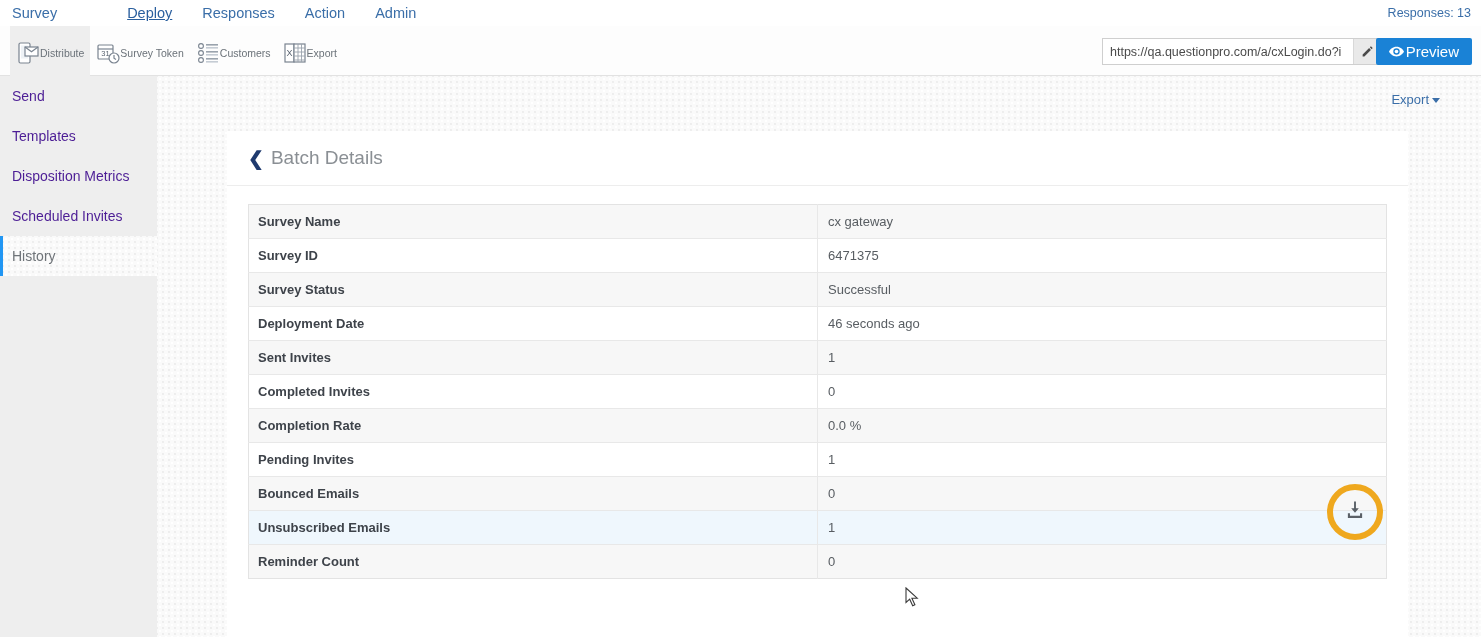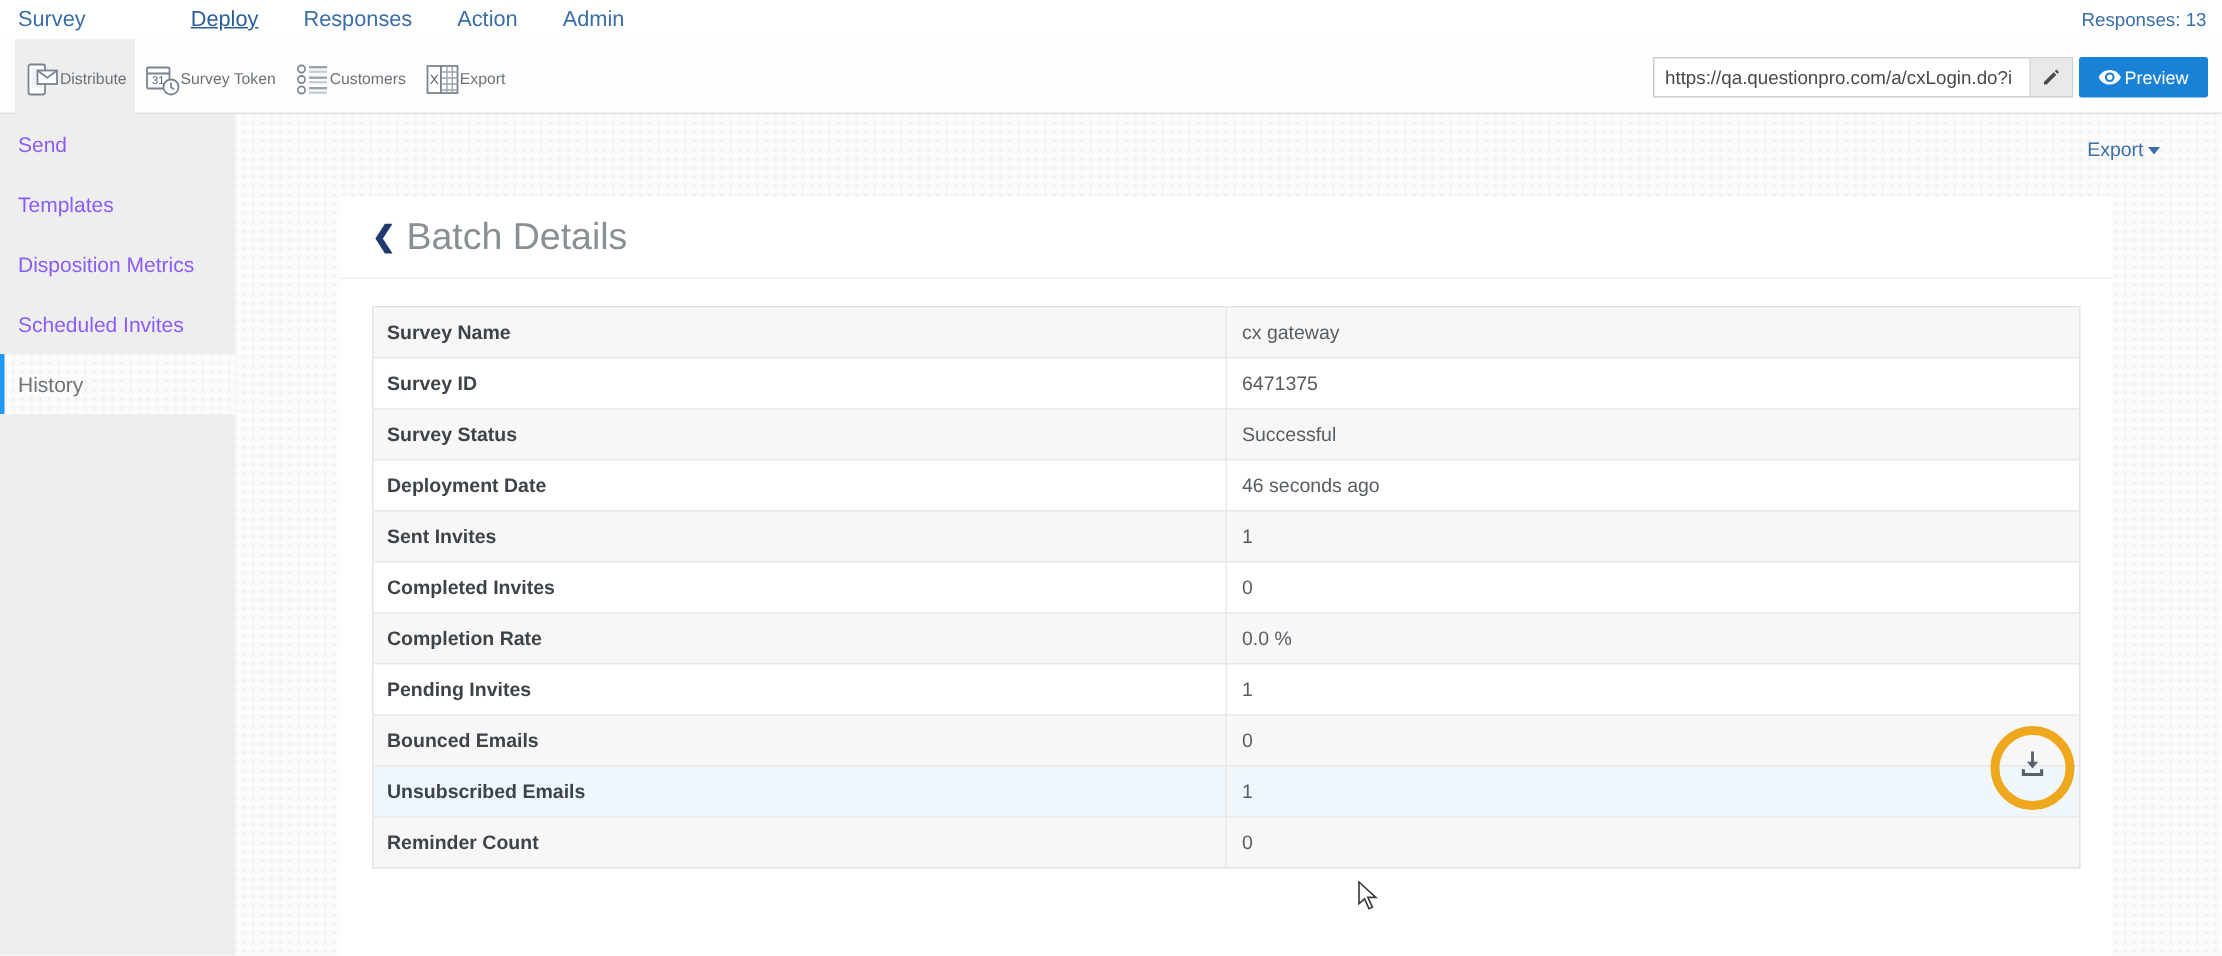--- a/index.html
+++ b/index.html
@@ -69,33 +69,33 @@
   }
   .urlbox .pencil {
     width: 28px; height: 25px; background: #e9e9e9;
     display: flex; align-items: center; justify-content: center;
     border-left: 1px solid #d8d8d8; cursor: pointer;
   }
   .preview-btn {
     position: absolute; right: 9px; top: 12px;
     height: 27px; padding: 0 13px;
     background: #1a82d6; color: #ffffff; border: none;
-    font-size: 12px; font-family: inherit;
+    font-size: 15px; font-family: inherit;
     display: flex; align-items: center; gap: 2px; cursor: pointer;
     border-radius: 2px;
   }
 
   
   .sidebar {
     position: absolute; left: 0; top: 76px; width: 157px; height: 561px;
     background: #eeeeee;
   }
   .side-item {
     height: 40px; line-height: 40px; padding-left: 12px;
-    font-size: 14px; color: #8b5cf6; cursor: pointer; white-space: nowrap;
+    font-size: 14px; color: #4c1d95; cursor: pointer; white-space: nowrap;
     border-left: 3px solid transparent; padding-left: 9px;
   }
   .side-item.active {
     border-left: 3px solid #2196f3;
     background-color: #fafafa;
     background-image:
       radial-gradient(rgba(255,255,255,0.95) 0.9px, transparent 1px),
       radial-gradient(rgba(232,232,232,0.7) 0.9px, transparent 1px);
     background-size: 6px 6px, 6px 6px;
     background-position: 0 0, 3px 3px;
@@ -124,21 +124,21 @@
     background: #ffffff;
   }
   .card-head {
     height: 55px; display: flex; align-items: center;
     padding-left: 21px; border-bottom: 1px solid #ededed;
   }
   .back-chevron {
     font-size: 19px; color: #1f3a6e; margin-right: 7px;
     line-height: 1; cursor: pointer; font-weight: bold;
   }
-  .card-title { font-size: 25px; color: #8a8f94; font-weight: normal; }
+  .card-title { font-size: 19px; color: #8a8f94; font-weight: normal; }
 
   .table-wrap { padding: 18px 21px 0 21px; position: relative; }
   table.details {
     width: 1139px; border-collapse: collapse;
     border: 1px solid #e3e3e3;
     table-layout: fixed;
   }
   table.details td {
     height: 34px; padding: 0 0 0 9px;
     font-size: 13px; color: #4c5156;

